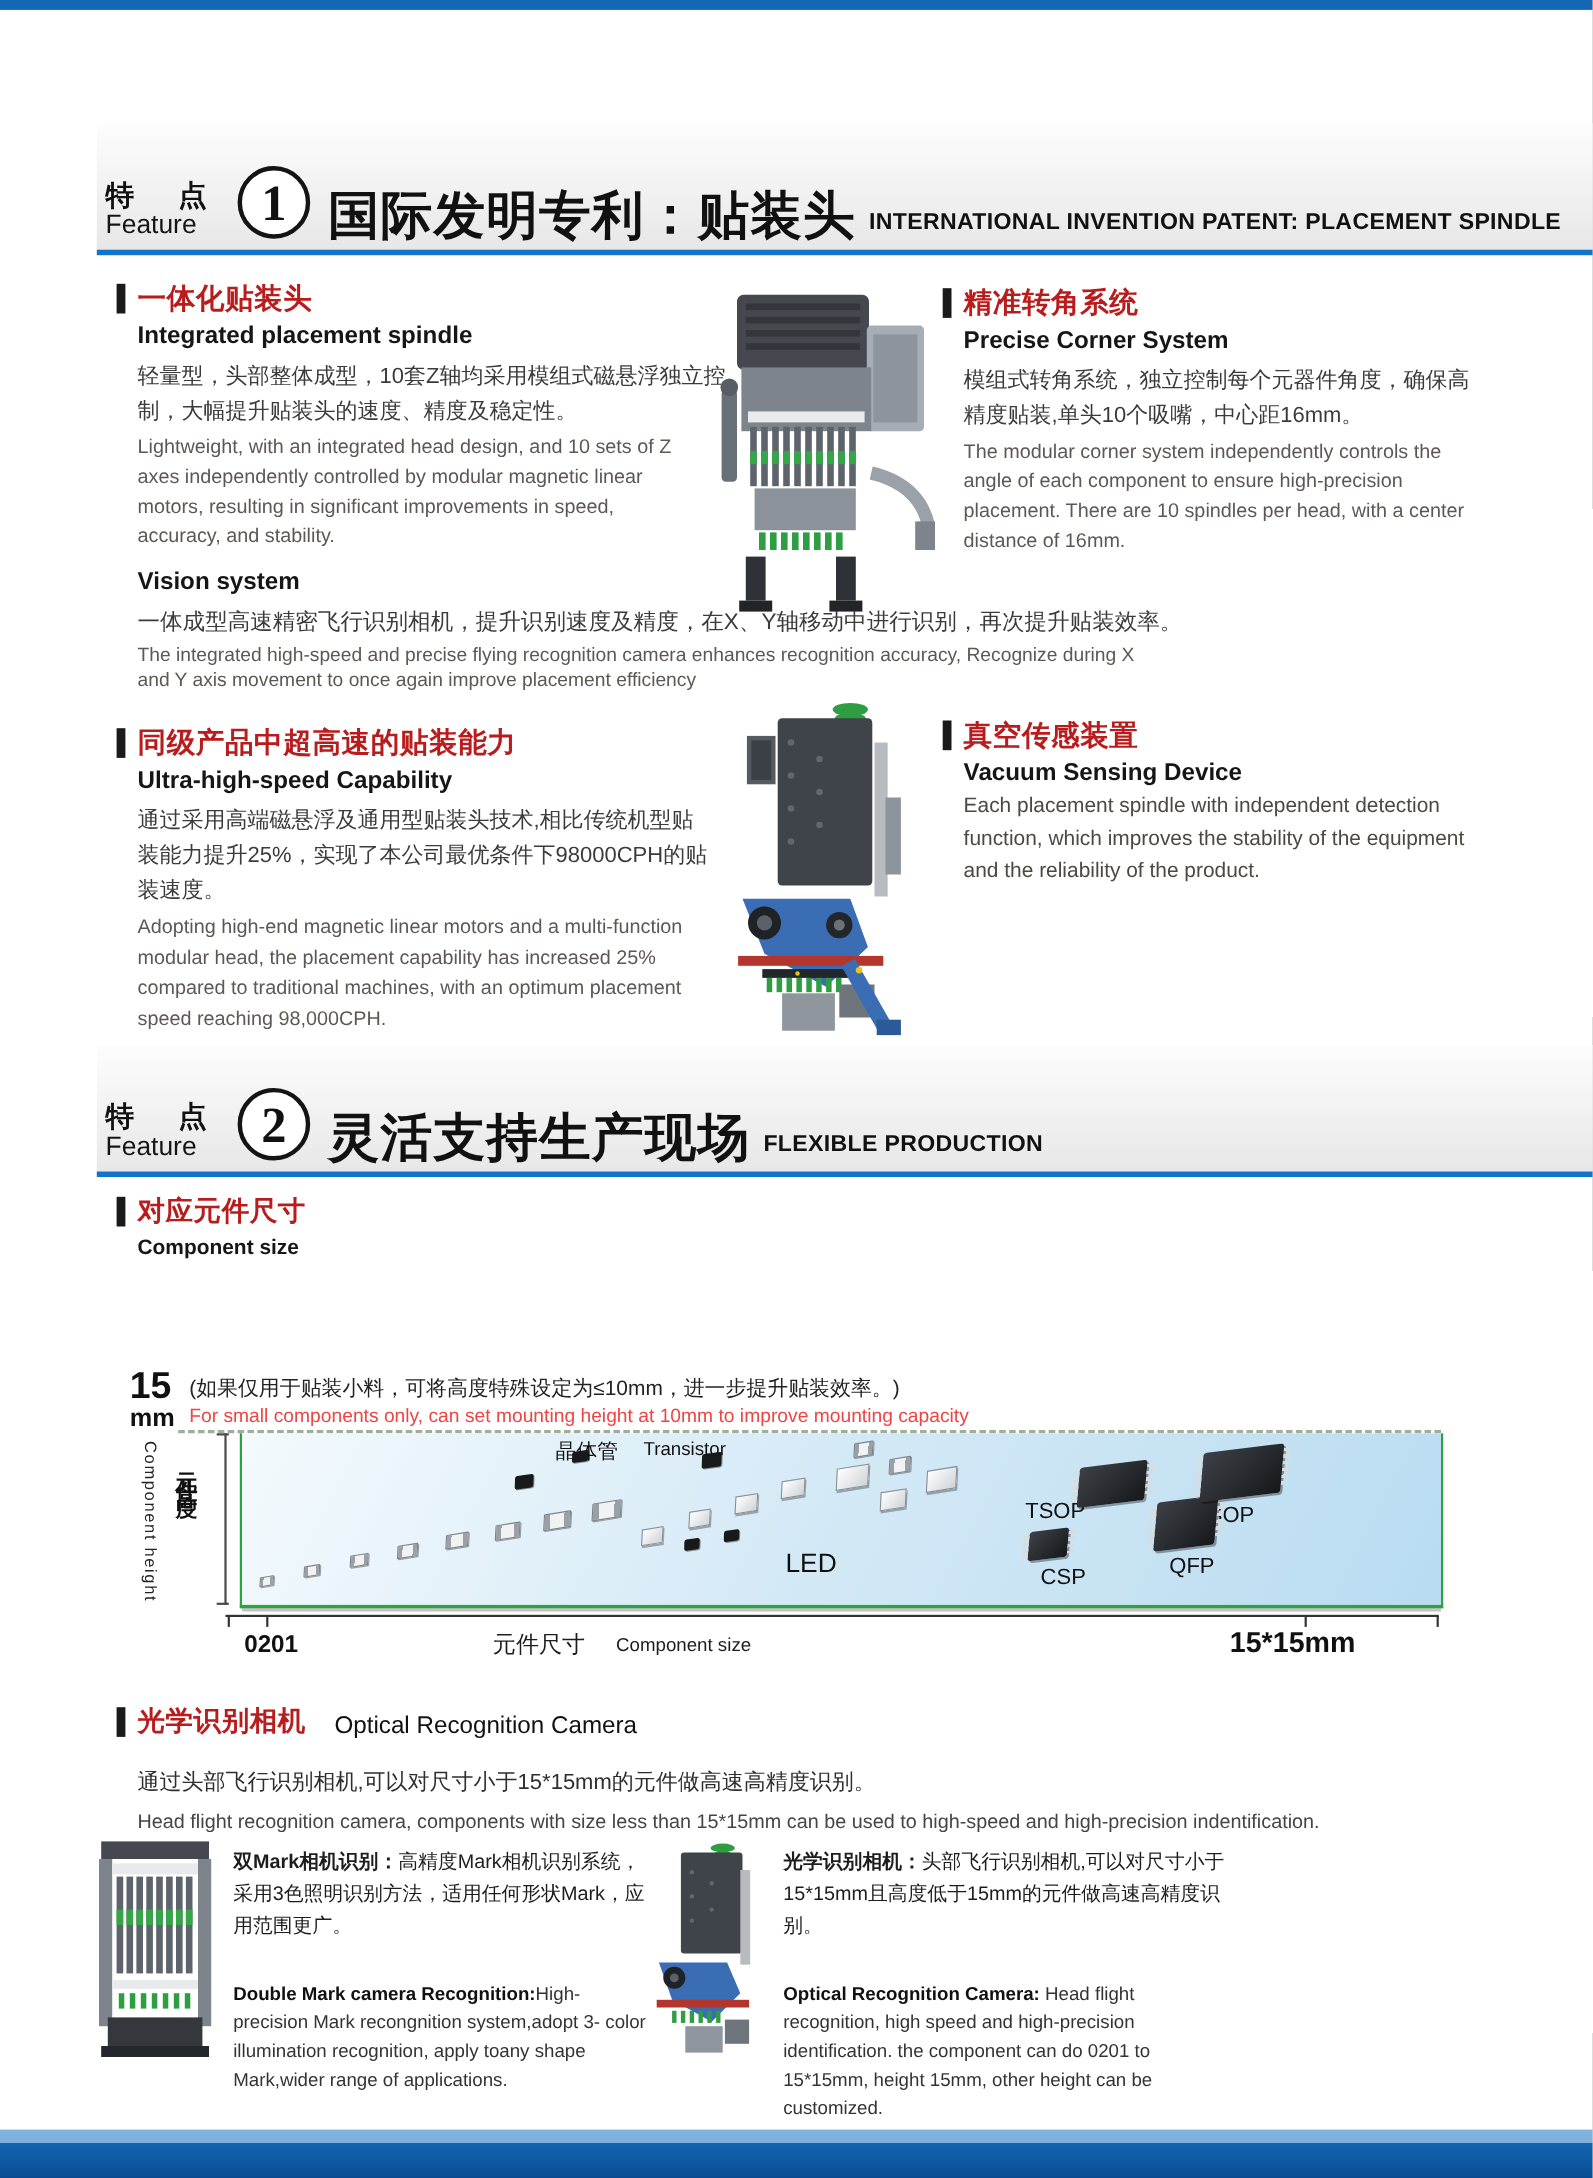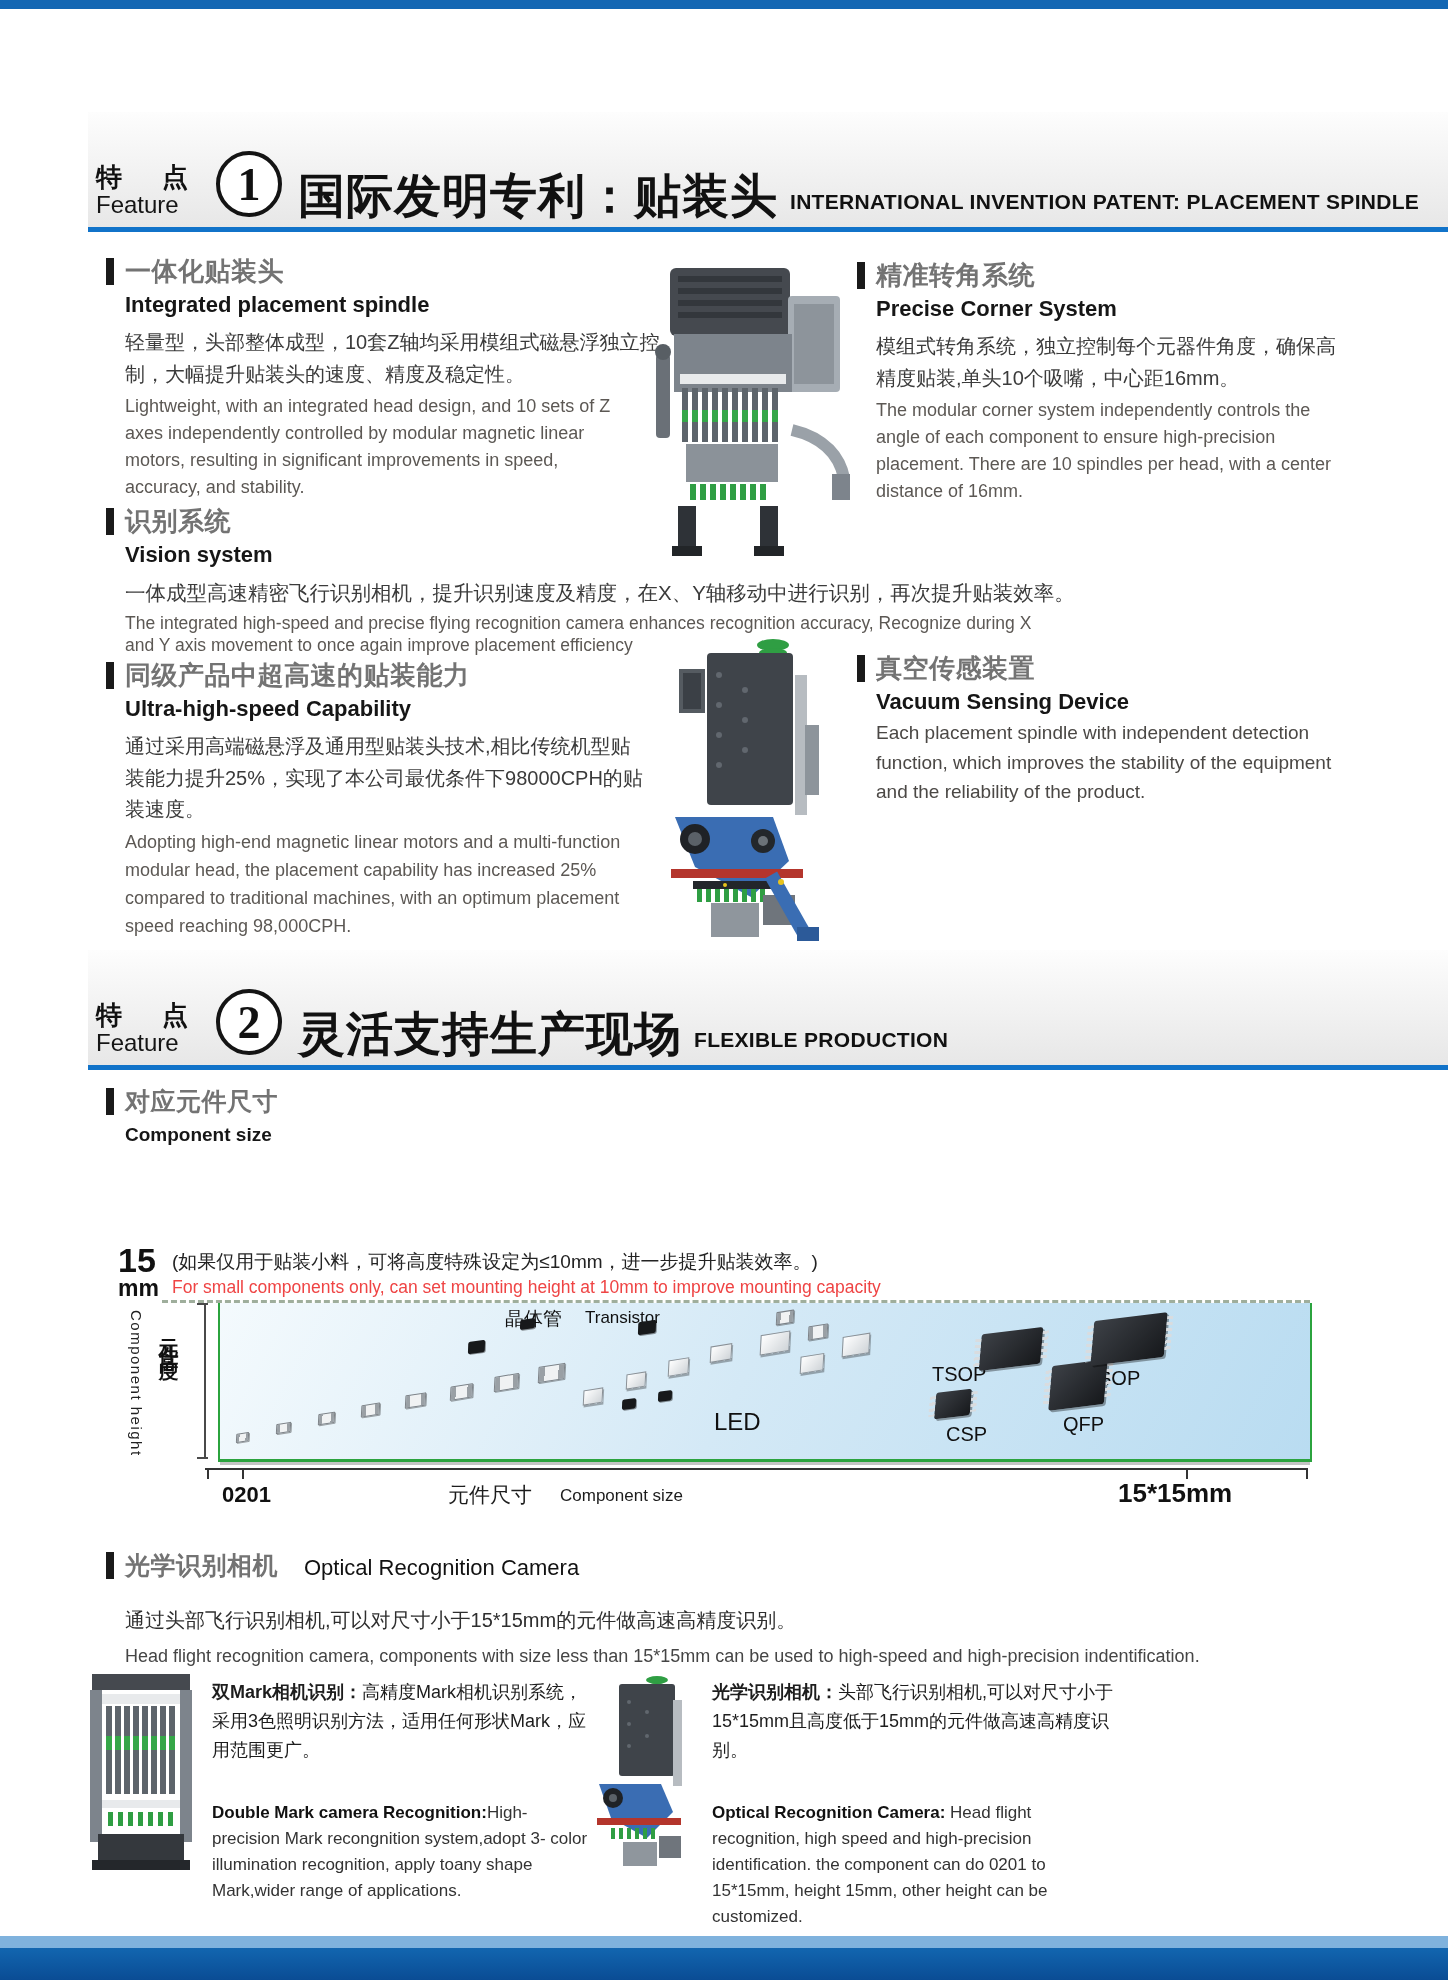--- a/index.html
+++ b/index.html
@@ -22,21 +22,21 @@
   .tag-en{font-size:24px;color:#151515;line-height:1.15;}
   .cnum{width:58px;height:58px;border:4px solid #141414;border-radius:50%;display:flex;align-items:center;
         justify-content:center;font-size:46px;font-weight:700;font-family:"Liberation Serif",serif;
         margin:0 16px 2px 14px;background:#fff;}
   .btitle-cn{font-size:47px;font-weight:900;letter-spacing:1px;line-height:.95;margin-right:12px;white-space:nowrap;}
   .btitle-en{font-size:21px;font-weight:700;letter-spacing:.3px;padding-bottom:5px;white-space:nowrap;}
 
   
   .hrow{display:flex;align-items:flex-start;}
   .marker{width:8px;height:27px;background:#1a1a1a;margin-right:11px;flex:0 0 8px;}
-  .hcn{font-size:26px;font-weight:800;color:#737373;line-height:1.05;letter-spacing:.5px;white-space:nowrap;}
+  .hcn{font-size:26px;font-weight:800;color:#b91c1c;line-height:1.05;letter-spacing:.5px;white-space:nowrap;}
   .hen{font-size:22px;font-weight:700;color:#161616;margin:7px 0 0 19px;white-space:nowrap;}
   .bcn{font-size:20px;color:#3b3b3b;line-height:1.58;margin:9px 0 0 19px;}
   .ben{font-size:18px;color:#5c5854;line-height:1.5;margin:3px 0 0 19px;}
   .ben-tight{font-size:17.5px;color:#5c5854;line-height:1.3;margin:2px 0 0 19px;}
 
   
   .dash-top{left:162px;top:1300px;width:1148px;height:0;border-top:3px dashed #9fae9c;}
   .cbox{left:218px;top:1303px;width:1090px;height:156px;
         background:linear-gradient(118deg,#f4fafd 0%,#d4e9f6 48%,#b9dcf1 100%);
         border-left:2px solid #2ba33e;border-right:2px solid #2ba33e;border-bottom:3px solid #2ba33e;
@@ -164,24 +164,20 @@
     <div class="hrow">
         <div class="marker"></div>
       <div class="hcn">精准转角系统</div>
       </div>
     <div class="hen">Precise Corner System</div>
     <div class="bcn" style="width:470px;">模组式转角系统，独立控制每个元器件角度，确保高精度贴装,单头10个吸嘴，中心距16mm。</div>
     <div class="ben" style="width:470px;">The modular corner system independently controls the angle of each component to ensure high-precision placement. There are 10 spindles per head, with a center distance of 16mm.</div>
   </div>
 
   <div class="abs" style="left:106px;top:508px;width:1060px;">
-    <div class="hrow">
-        <div class="marker"></div>
-      <div class="hcn">识别系统</div>
-      </div>
     <div class="hen">Vision system</div>
     <div class="bcn nowrap" style="font-size:20.5px;">一体成型高速精密飞行识别相机，提升识别速度及精度，在X、Y轴移动中进行识别，再次提升贴装效率。</div>
     <div class="ben-tight" style="width:940px;">The integrated high-speed and precise flying recognition camera enhances recognition accuracy, Recognize during X and Y axis movement to once again improve placement efficiency</div>
   </div>
 
   <div class="abs" style="left:106px;top:662px;width:560px;">
     <div class="hrow">
         <div class="marker"></div>
       <div class="hcn">同级产品中超高速的贴装能力</div>
       </div>

